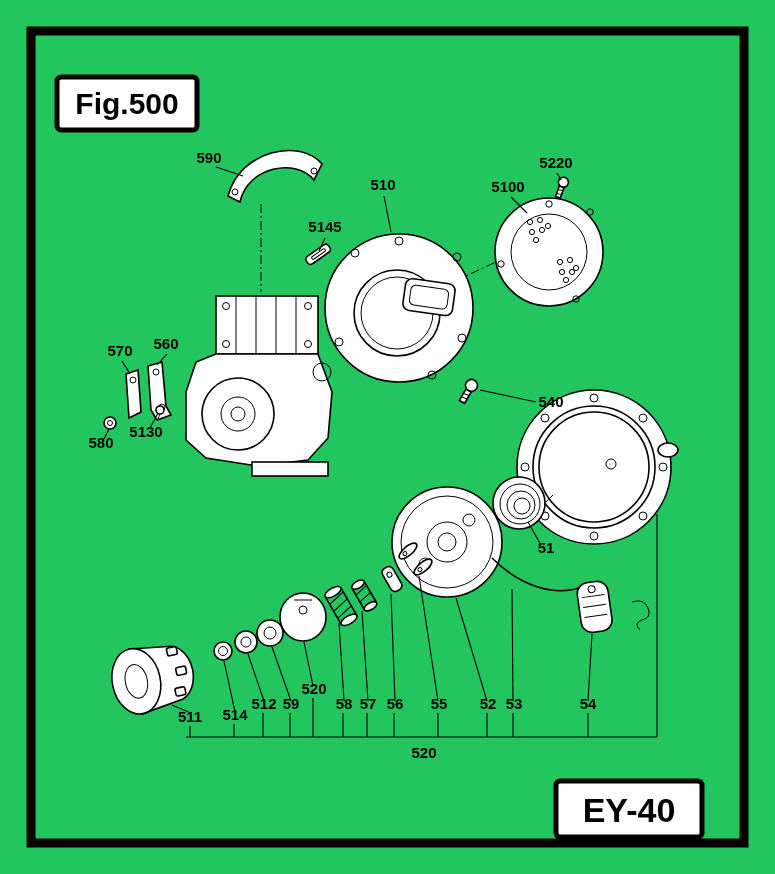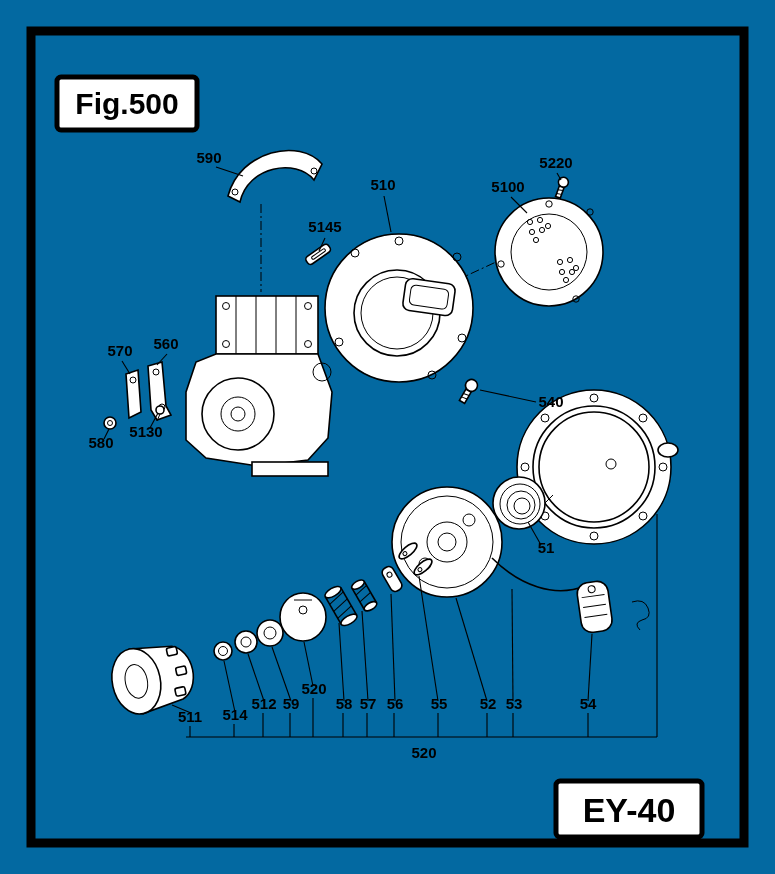--- a/index.html
+++ b/index.html
@@ -1,19 +1,19 @@
 <!DOCTYPE html>
 <html><head>
 <meta charset="utf-8">
 <style>
   html,body{margin:0;padding:0;background:#fff;}
   .page{
     position:relative;
     width:775px;height:874px;
-    background:#0369a1;
+    background:#22c55e;
     font-family:"Liberation Sans",sans-serif;
     overflow:hidden;
     text-decoration:underline;
   }
   svg{position:absolute;left:0;top:0;}
   svg text{
     font-family:"Liberation Sans",sans-serif;
     font-weight:bold;
     fill:#000;
   }

